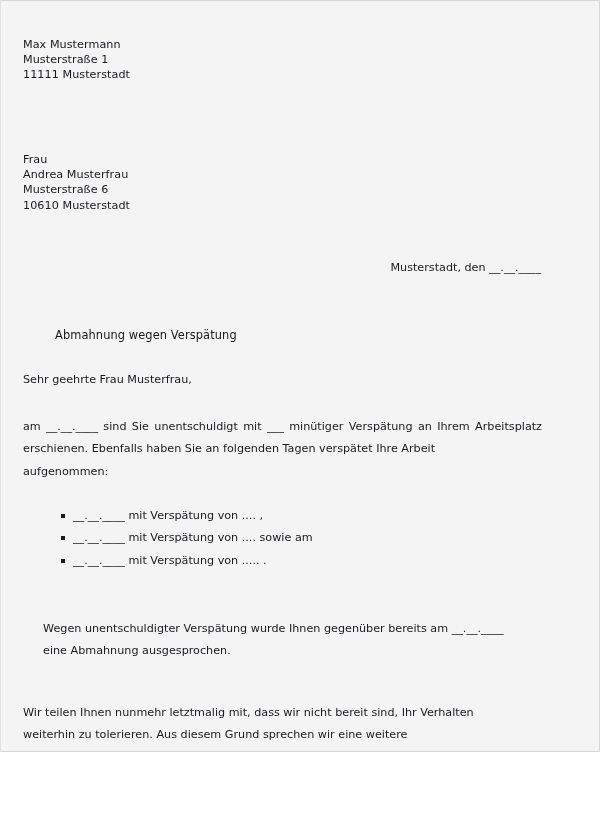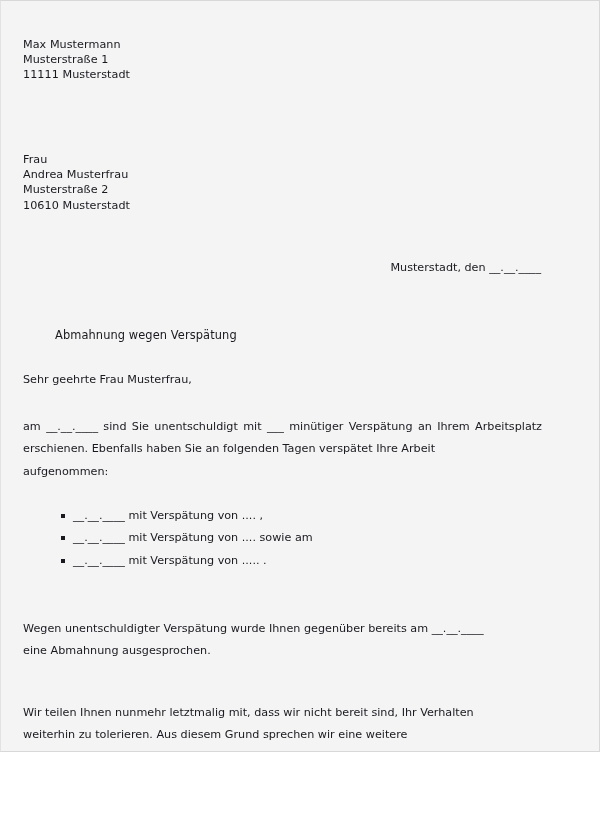--- a/index.html
+++ b/index.html
@@ -70,21 +70,21 @@
   .para {
     position: absolute;
     left: 22px;
     width: 519px;
     font-size: 11.2px;
     line-height: 22.3px;
     text-align: justify;
     text-justify: inter-word;
   }
   .para.p1 { top: 415px; }
-  .para.p3 { top: 617px; }
+  .para.p3 { top: 617px; margin-left: 20px; }
   .para.p4 { top: 701px; }
 
   .para .lastline {
     text-align: left;
   }
 
   ul.items {
     position: absolute;
     left: 60px;
     top: 504px;
@@ -145,21 +145,21 @@
 
   <div class="sender block">
     <div>Max Mustermann</div>
     <div>Musterstraße 1</div>
     <div>11111 Musterstadt</div>
   </div>
 
   <div class="recipient block">
     <div>Frau</div>
     <div>Andrea Musterfrau</div>
-    <div>Musterstraße 2</div>
+    <div>Musterstraße 6</div>
     <div>10610 Musterstadt</div>
   </div>
 
   <div class="dateline">Musterstadt, den __.__.____</div>
 
   <div class="subject">Abmahnung wegen Verspätung</div>
 
   <div class="salutation">Sehr geehrte Frau Musterfrau,</div>
 
   <div class="para p1">

